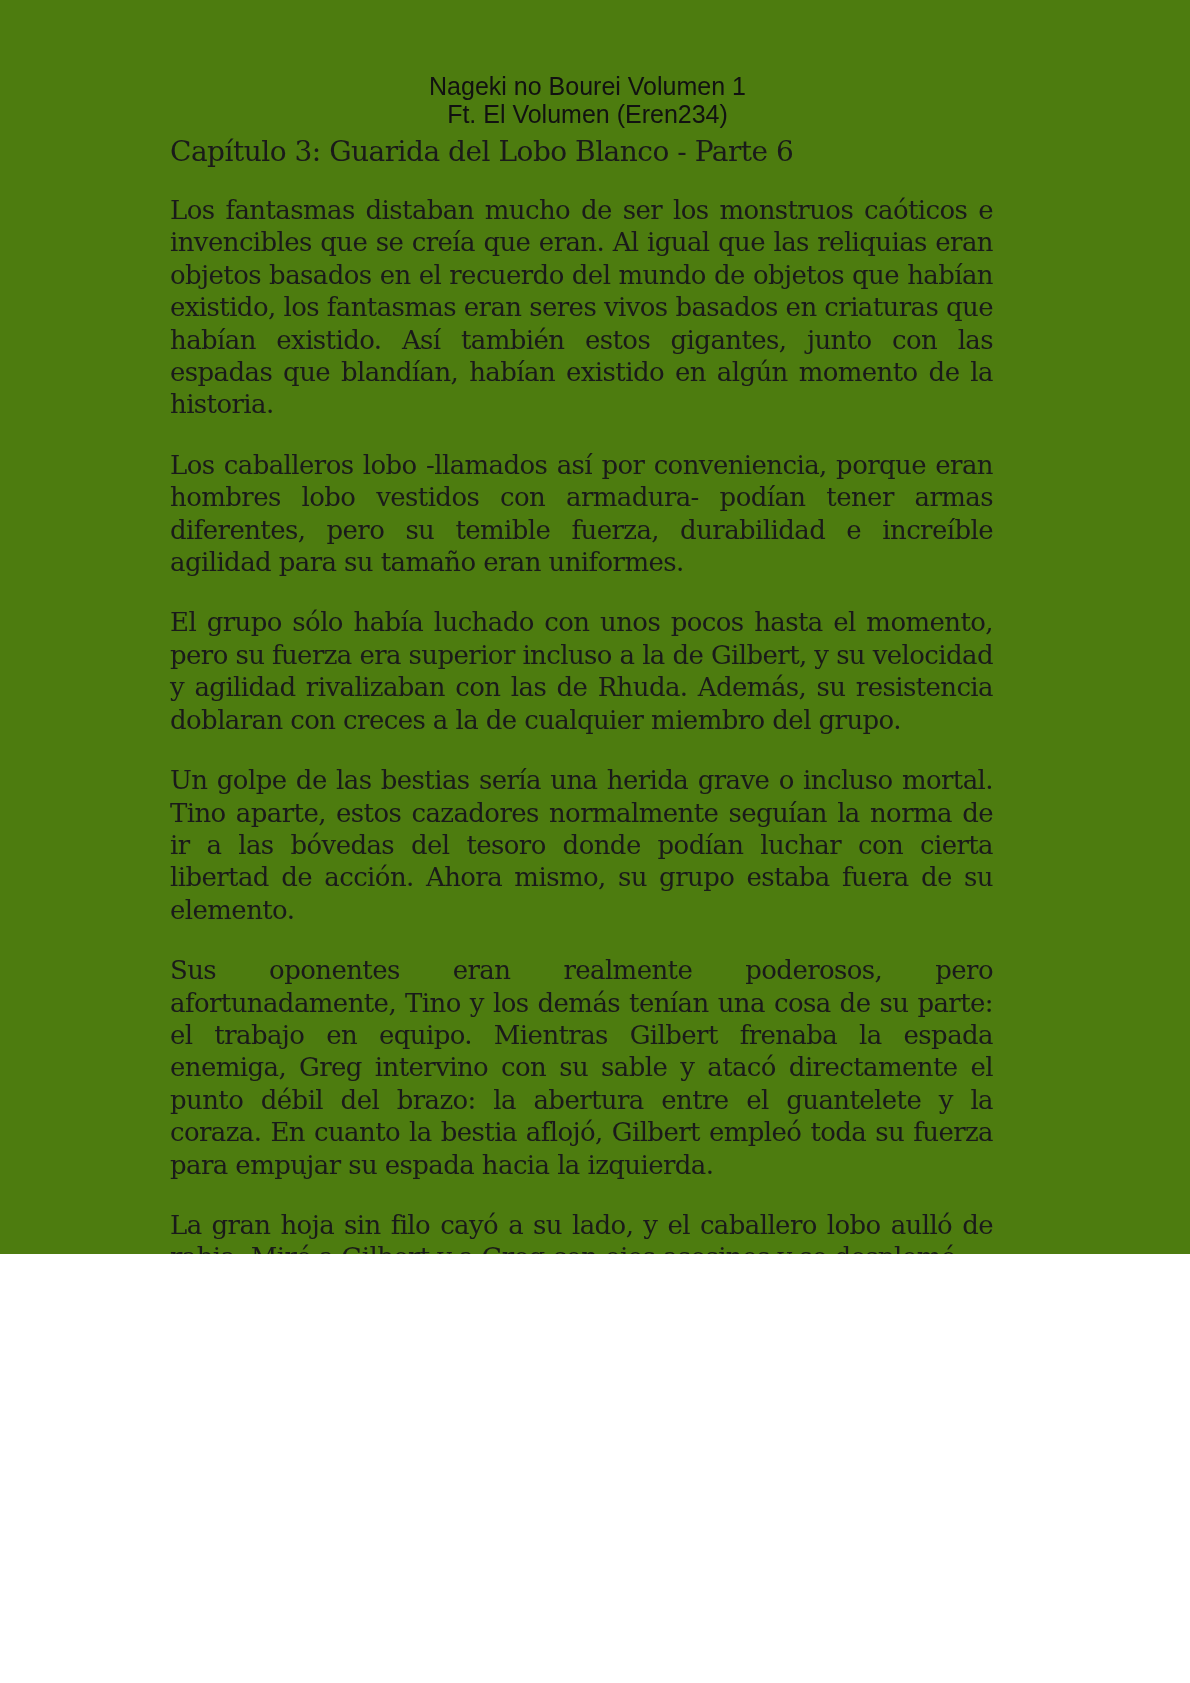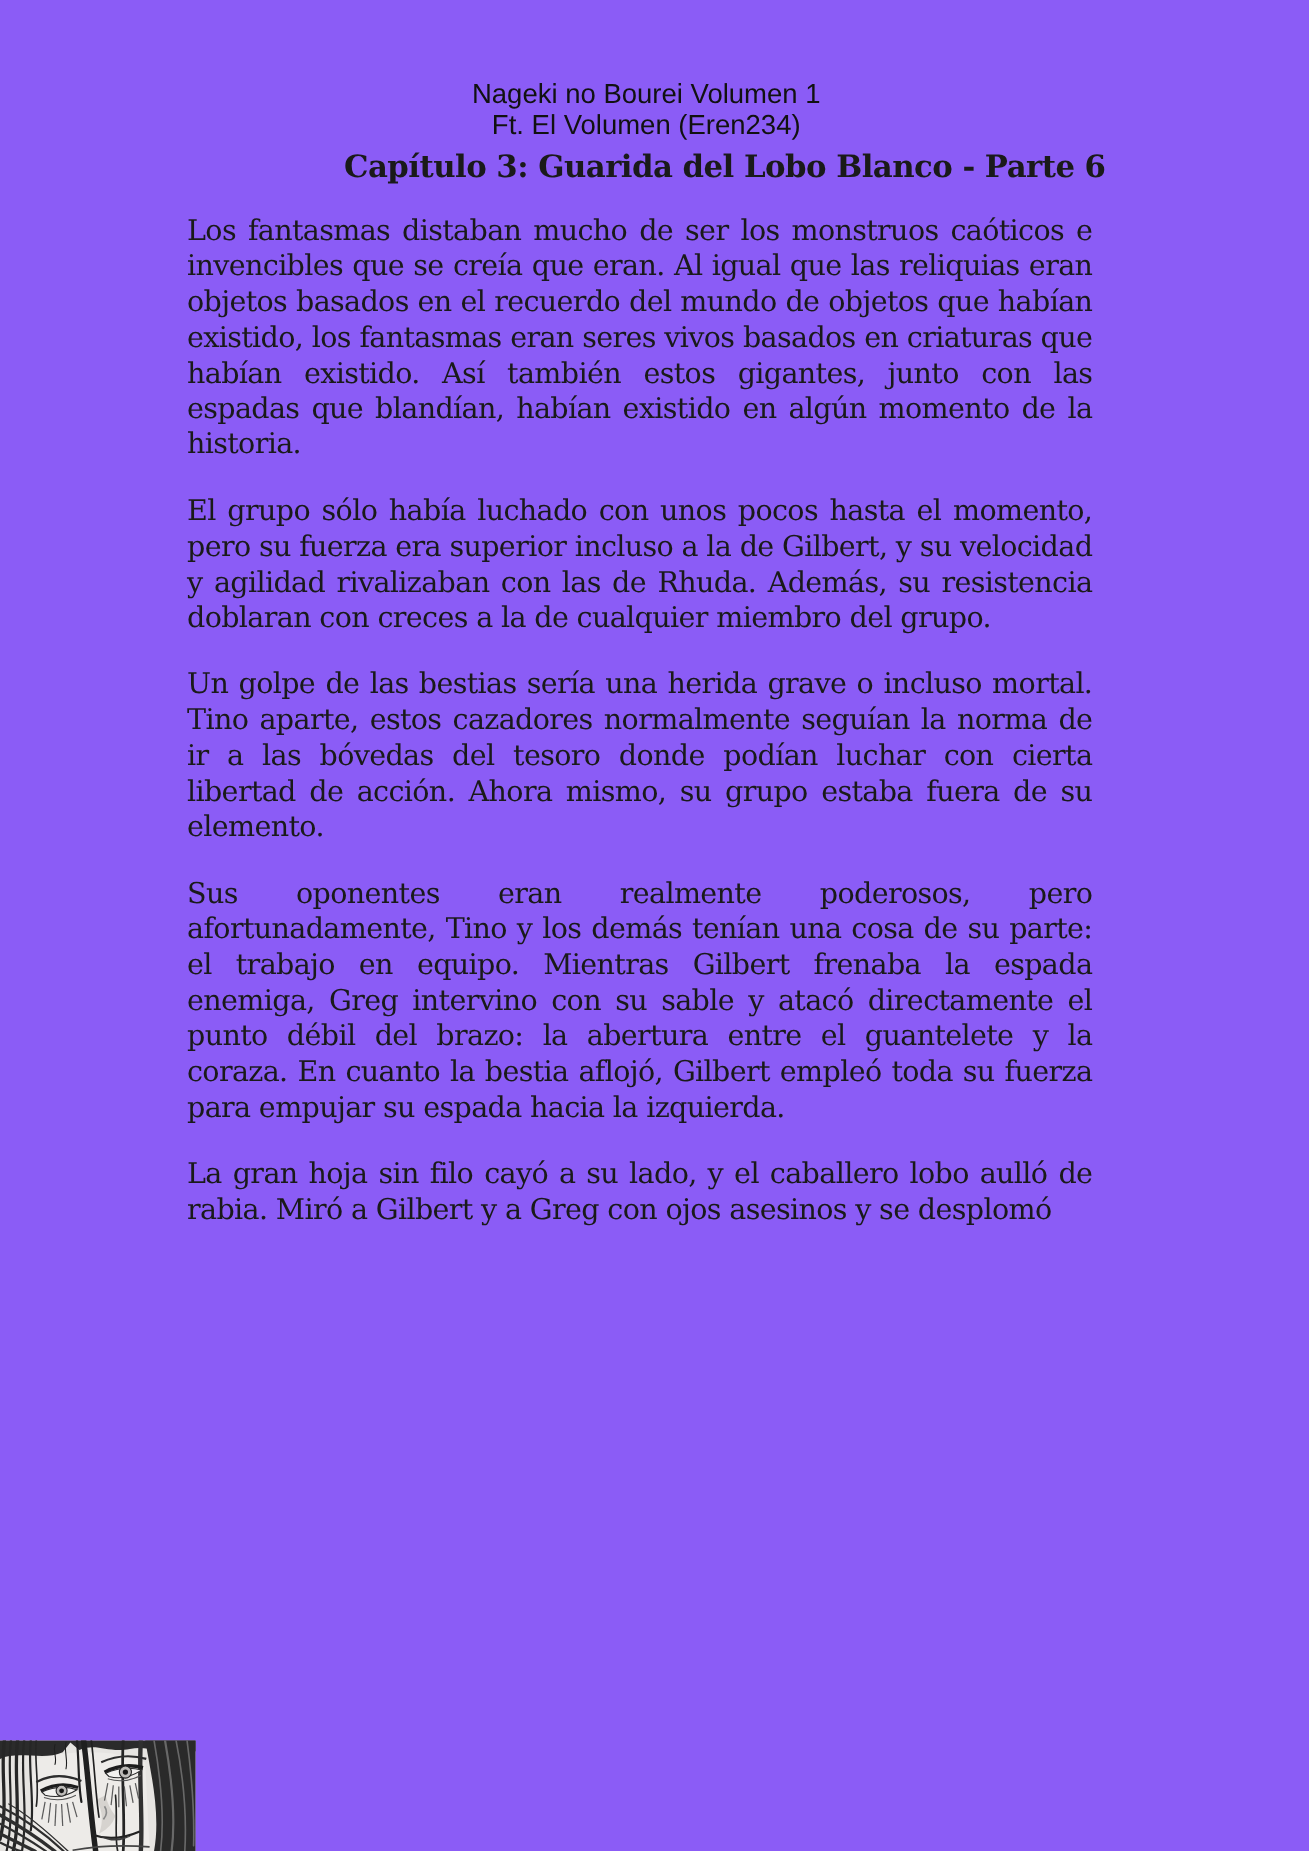--- a/index.html
+++ b/index.html
@@ -3,43 +3,42 @@
 <meta charset="utf-8">
 <style>
   html, body {
     margin: 0;
     padding: 0;
     background: #ffffff;
   }
   .page {
     position: relative;
     width: 1190px;
-    height: 1683px;
-    background: #8b5cf6;
+    height: 1254px;
+    background: #4d7c0f;
     color: #1a1a1a;
     overflow: hidden;
   }
   .content {
     padding: 72px 185px 0 170px;
   }
   .doc-header {
     text-align: center;
     font-family: "Liberation Sans", sans-serif;
     font-size: 25px;
     line-height: 28px;
     color: #111111;
   }
   .chapter-title {
     font-family: "DejaVu Serif", serif;
-    font-weight: 700;
+    font-weight: 400;
     font-size: 28px;
     line-height: 34px;
     margin: 7px 0 0 0;
     letter-spacing: -0.5px;
-    text-align: right;
   }
   .body-text {
     margin-top: 25px;
     font-family: "DejaVu Serif", serif;
     font-size: 26px;
     line-height: 32.4px;
     text-align: justify;
     letter-spacing: -0.6px;
   }
   .body-text p {
@@ -65,20 +64,21 @@
 
     <div class="doc-header">
       <div>Nageki no Bourei Volumen 1</div>
       <div>Ft. El Volumen (Eren234)</div>
     </div>
 
     <h1 class="chapter-title">Capítulo 3: Guarida del Lobo Blanco - Parte 6</h1>
 
     <div class="body-text">
       <p>Los fantasmas distaban mucho de ser los monstruos caóticos e invencibles que se creía que eran. Al igual que las reliquias eran objetos basados en el recuerdo del mundo de objetos que habían existido, los fantasmas eran seres vivos basados en criaturas que habían existido. Así también estos gigantes, junto con las espadas que blandían, habían existido en algún momento de la historia.</p>
+      <p>Los caballeros lobo -llamados así por conveniencia, porque eran hombres lobo vestidos con armadura- podían tener armas diferentes, pero su temible fuerza, durabilidad e increíble agilidad para su tamaño eran uniformes.</p>
       <p>El grupo sólo había luchado con unos pocos hasta el momento, pero su fuerza era superior incluso a la de Gilbert, y su velocidad y agilidad rivalizaban con las de Rhuda. Además, su resistencia doblaran con creces a la de cualquier miembro del grupo.</p>
       <p>Un golpe de las bestias sería una herida grave o incluso mortal. Tino aparte, estos cazadores normalmente seguían la norma de ir a las bóvedas del tesoro donde podían luchar con cierta libertad de acción. Ahora mismo, su grupo estaba fuera de su elemento.</p>
       <p>Sus oponentes eran realmente poderosos, pero afortunadamente, Tino y los demás tenían una cosa de su parte: el trabajo en equipo. Mientras Gilbert frenaba la espada enemiga, Greg intervino con su sable y atacó directamente el punto débil del brazo: la abertura entre el guantelete y la coraza. En cuanto la bestia aflojó, Gilbert empleó toda su fuerza para empujar su espada hacia la izquierda.</p>
       <p>La gran hoja sin filo cayó a su lado, y el caballero lobo aulló de rabia. Miró a Gilbert y a Greg con ojos asesinos y se desplomó</p>
     </div>
 
   </div>
 
   <div class="illustration">
     <svg viewBox="0 0 178 101" width="178" height="101" xmlns="http://www.w3.org/2000/svg">

